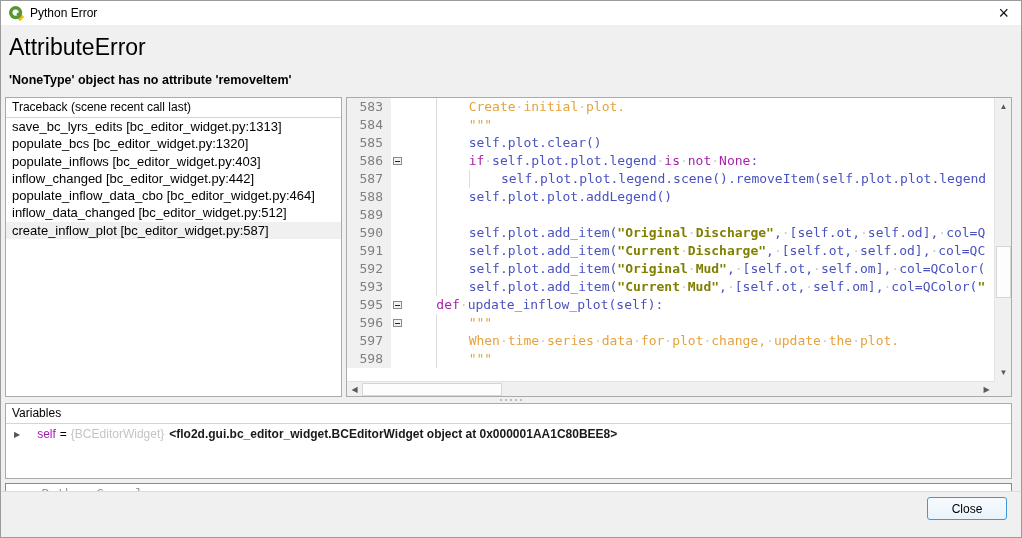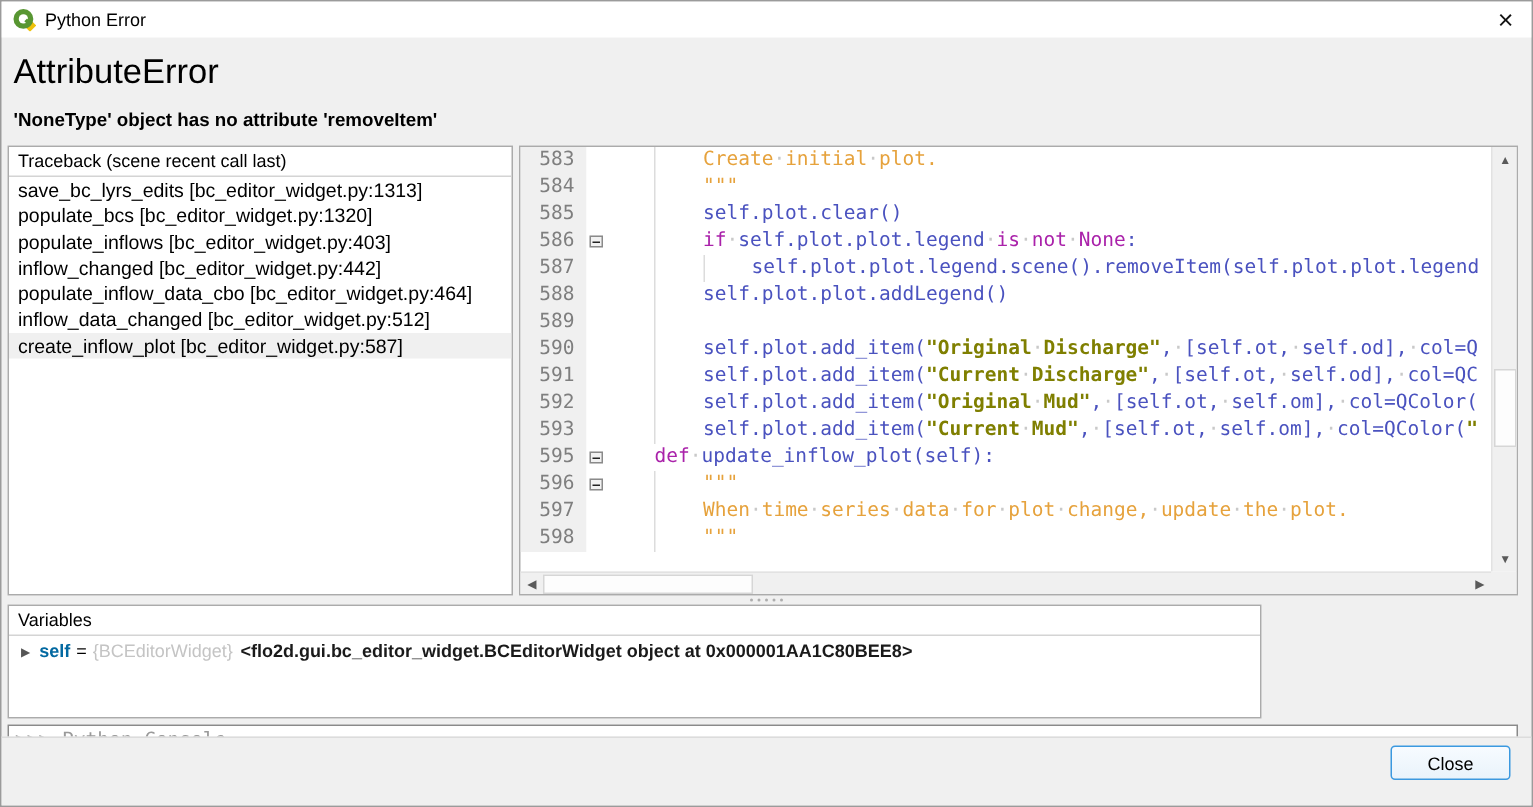--- a/index.html
+++ b/index.html
@@ -45,25 +45,25 @@
   .hscroll{position:absolute;left:0;bottom:0;right:17px;height:15px;background:#f0f0f0;border-top:1px solid #e2e2e2;}
   .hscroll .arrow{position:absolute;top:0;width:15px;height:15px;display:flex;align-items:center;justify-content:center;font-size:8px;color:#5a5a5a;}
   .hscroll .arrow.left{left:0;} .hscroll .arrow.right{right:0;}
   .hscroll .thumb{position:absolute;top:1px;height:13px;left:15px;width:140px;background:#fdfdfd;border:1px solid #d6d6d6;}
   .scroll-corner{position:absolute;right:0;bottom:0;width:17px;height:15px;background:#f0f0f0;}
   
   .splitter{position:absolute;left:0;top:396px;width:100%;height:6px;display:flex;align-items:center;justify-content:center;cursor:row-resize;}
   .splitter .dots{display:flex;gap:3px;}
   .splitter .dots i{width:2px;height:2px;background:#adadad;border-radius:50%;}
   
-  .vars-panel{position:absolute;left:4px;top:402px;width:836px;height:76px;background:#fff;border:1px solid #ababab;overflow:hidden;}
+  .vars-panel{position:absolute;left:4px;top:402px;width:1007px;height:76px;background:#fff;border:1px solid #ababab;overflow:hidden;}
   .vars-header{font-size:12px;color:#000;padding:2px 6px 3px 6px;border-bottom:1px solid #d4d4d4;}
   .vars-row{display:flex;align-items:center;padding:3px 4px;font-size:12px;white-space:nowrap;}
   .vars-expander{font-size:8px;color:#555;margin:0 6px 0 4px;cursor:pointer;}
-  .vars-name{color:#0369a1;font-weight:bold;}
+  .vars-name{color:#a21caf;font-weight:normal;margin-left:11px;}
   .vars-eq{color:#000;margin:0 4px;}
   .vars-type{color:#c4c4c4;margin-right:5px;}
   .vars-value{color:#1a1a1a;font-weight:600;}
   
   .console-input{position:absolute;left:4px;top:482px;width:1007px;height:21px;background:#fff;border:1px solid #8a8a8a;display:flex;align-items:center;}
   .console-text{font-family:"DejaVu Sans Mono",monospace;font-size:13px;color:#9a9a9a;padding-left:4px;white-space:pre;text-align:center;}
   
   .footer{position:absolute;left:0;bottom:0;width:100%;height:46px;border-top:1px solid #dcdcdc;background:#f0f0f0;}
   .close-btn{
     position:absolute;right:14px;top:5px;width:80px;height:23px;

